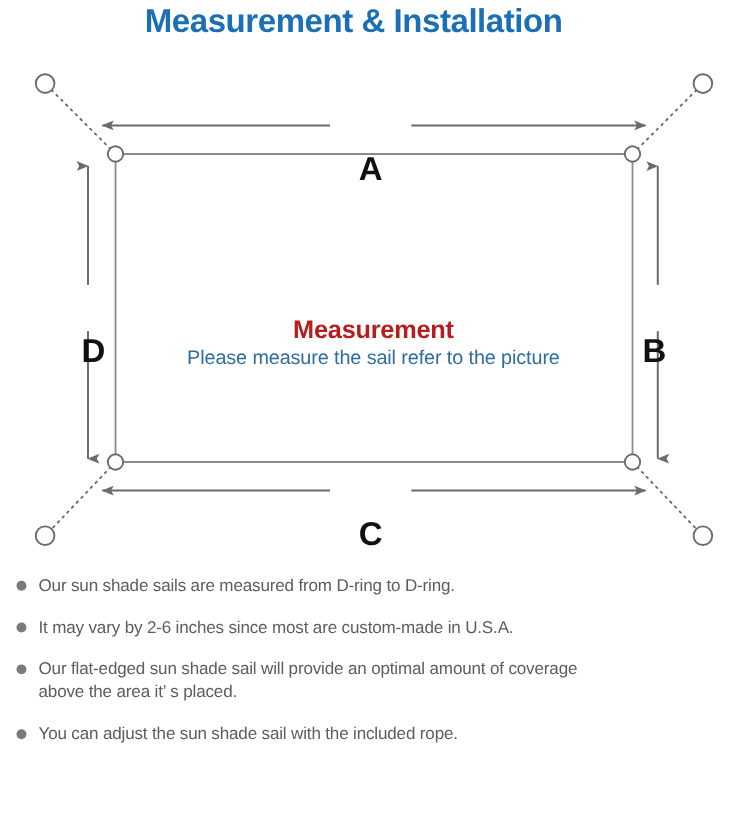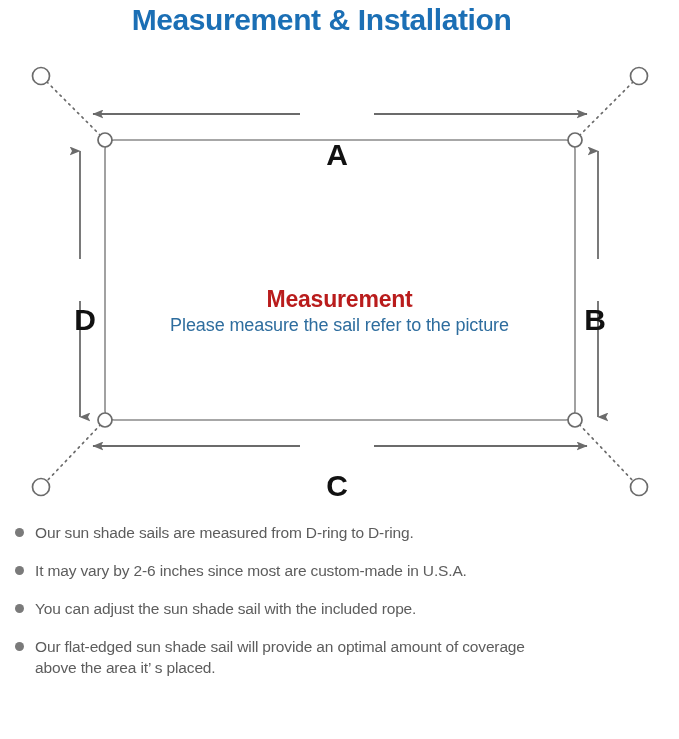--- a/index.html
+++ b/index.html
@@ -175,19 +175,19 @@
   <div class="note-item">
     <span class="note-bullet"></span>
     <span>Our sun shade sails are measured from D-ring to D-ring.</span>
   </div>
   <div class="note-item">
     <span class="note-bullet"></span>
     <span>It may vary by 2-6 inches since most are custom-made in U.S.A.</span>
   </div>
   <div class="note-item">
     <span class="note-bullet"></span>
-    <span>You can adjust the sun shade sail with the included rope.</span>
+    <span>Our flat-edged sun shade sail will provide an optimal amount of coverage above the area it’ s placed.</span>
   </div>
   <div class="note-item">
     <span class="note-bullet"></span>
-    <span>Our flat-edged sun shade sail will provide an optimal amount of coverage above the area it’ s placed.</span>
+    <span>You can adjust the sun shade sail with the included rope.</span>
   </div>
 </div>
 
 </body></html>

